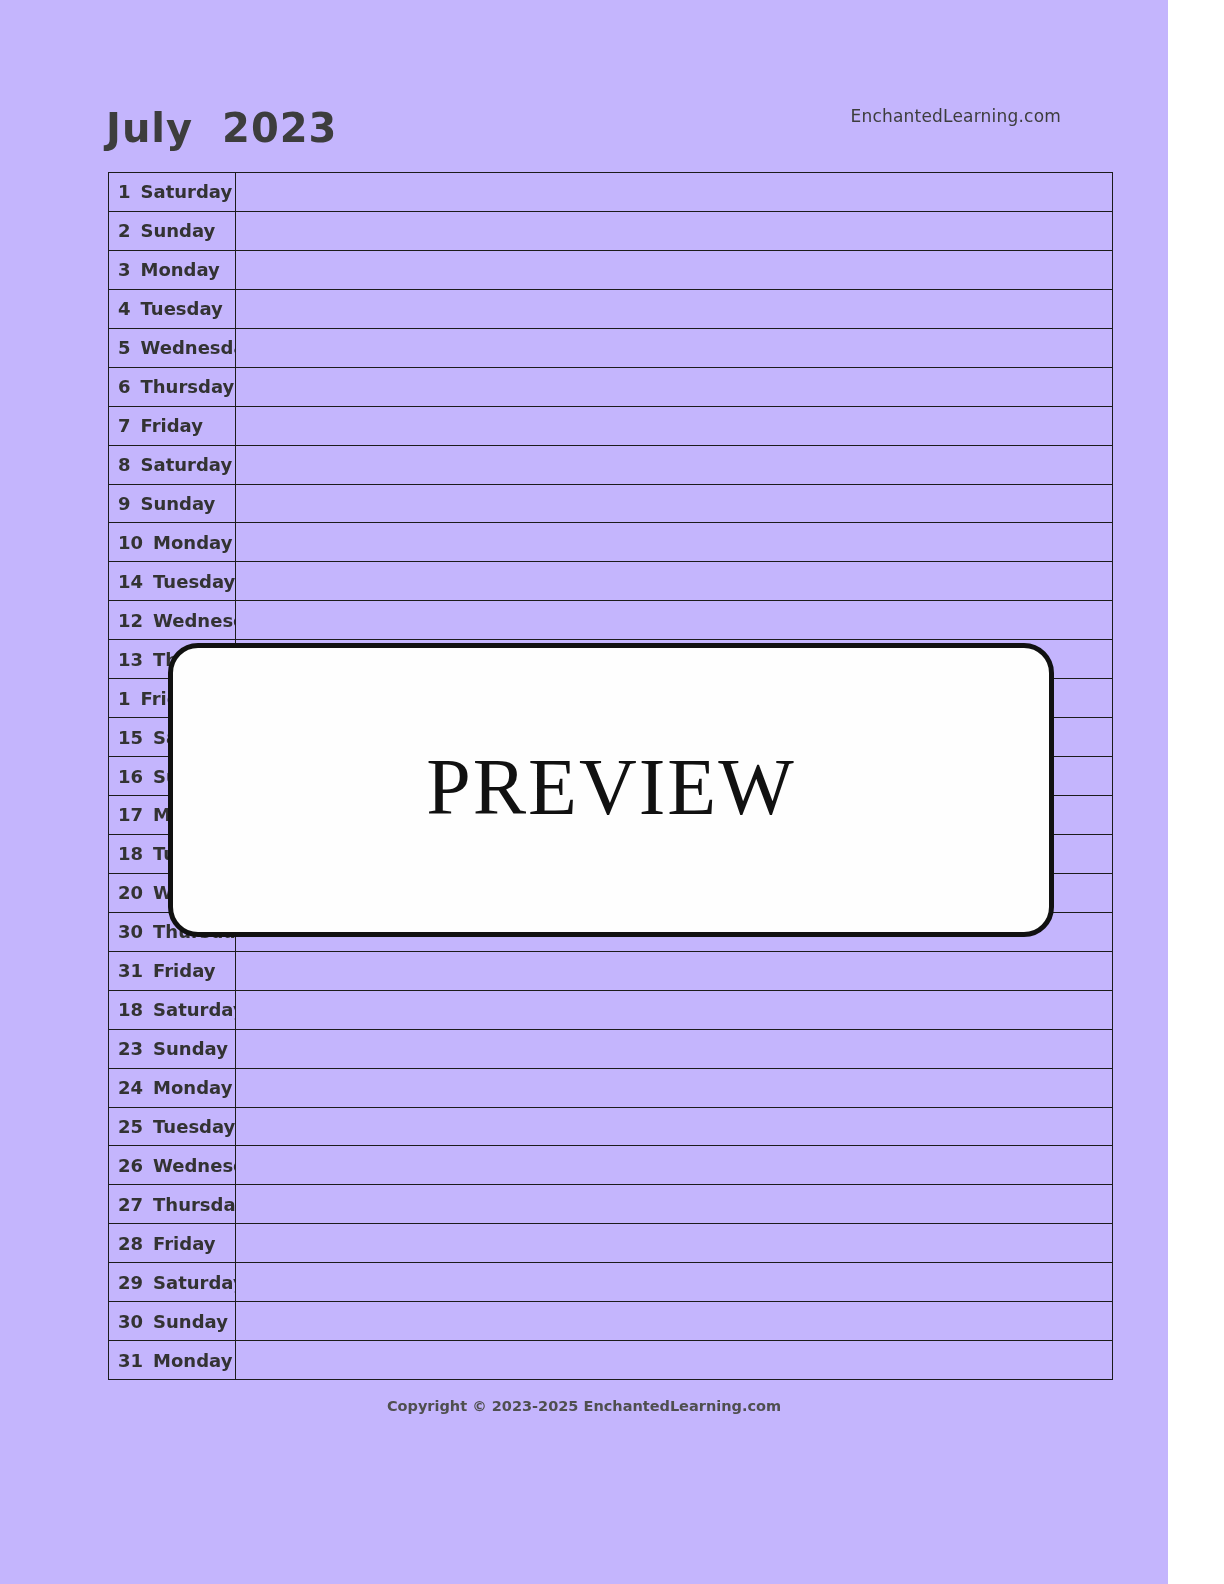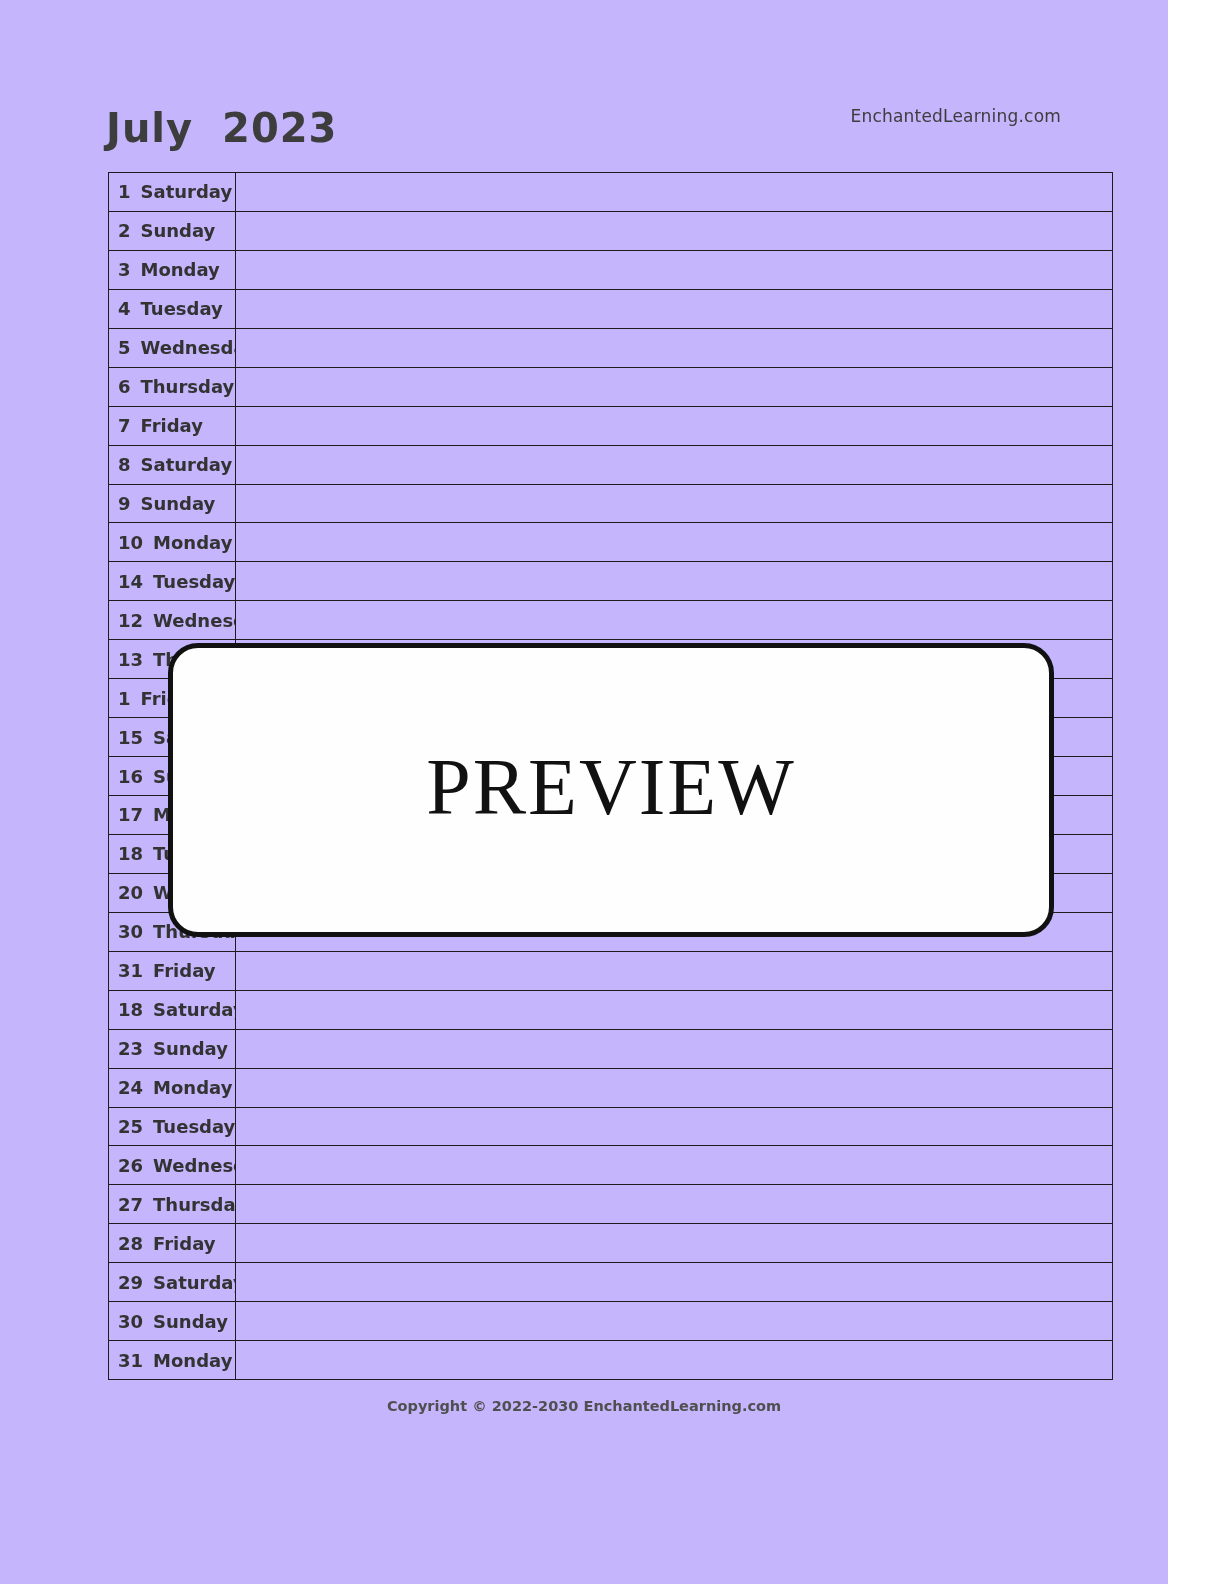--- a/index.html
+++ b/index.html
@@ -332,15 +332,15 @@
           <span class="day">Monday</span>
         </div>
         <div class="cal-cell"></div>
       </div>
     </div>
 
   <div class="preview-box">
     <div class="preview-title">PREVIEW</div>
   </div>
 
-  <div class="footer">Copyright © 2022-2030 EnchantedLearning.com</div>
+  <div class="footer">Copyright © 2023-2025 EnchantedLearning.com</div>
 
 </div>
 
 </body></html>

